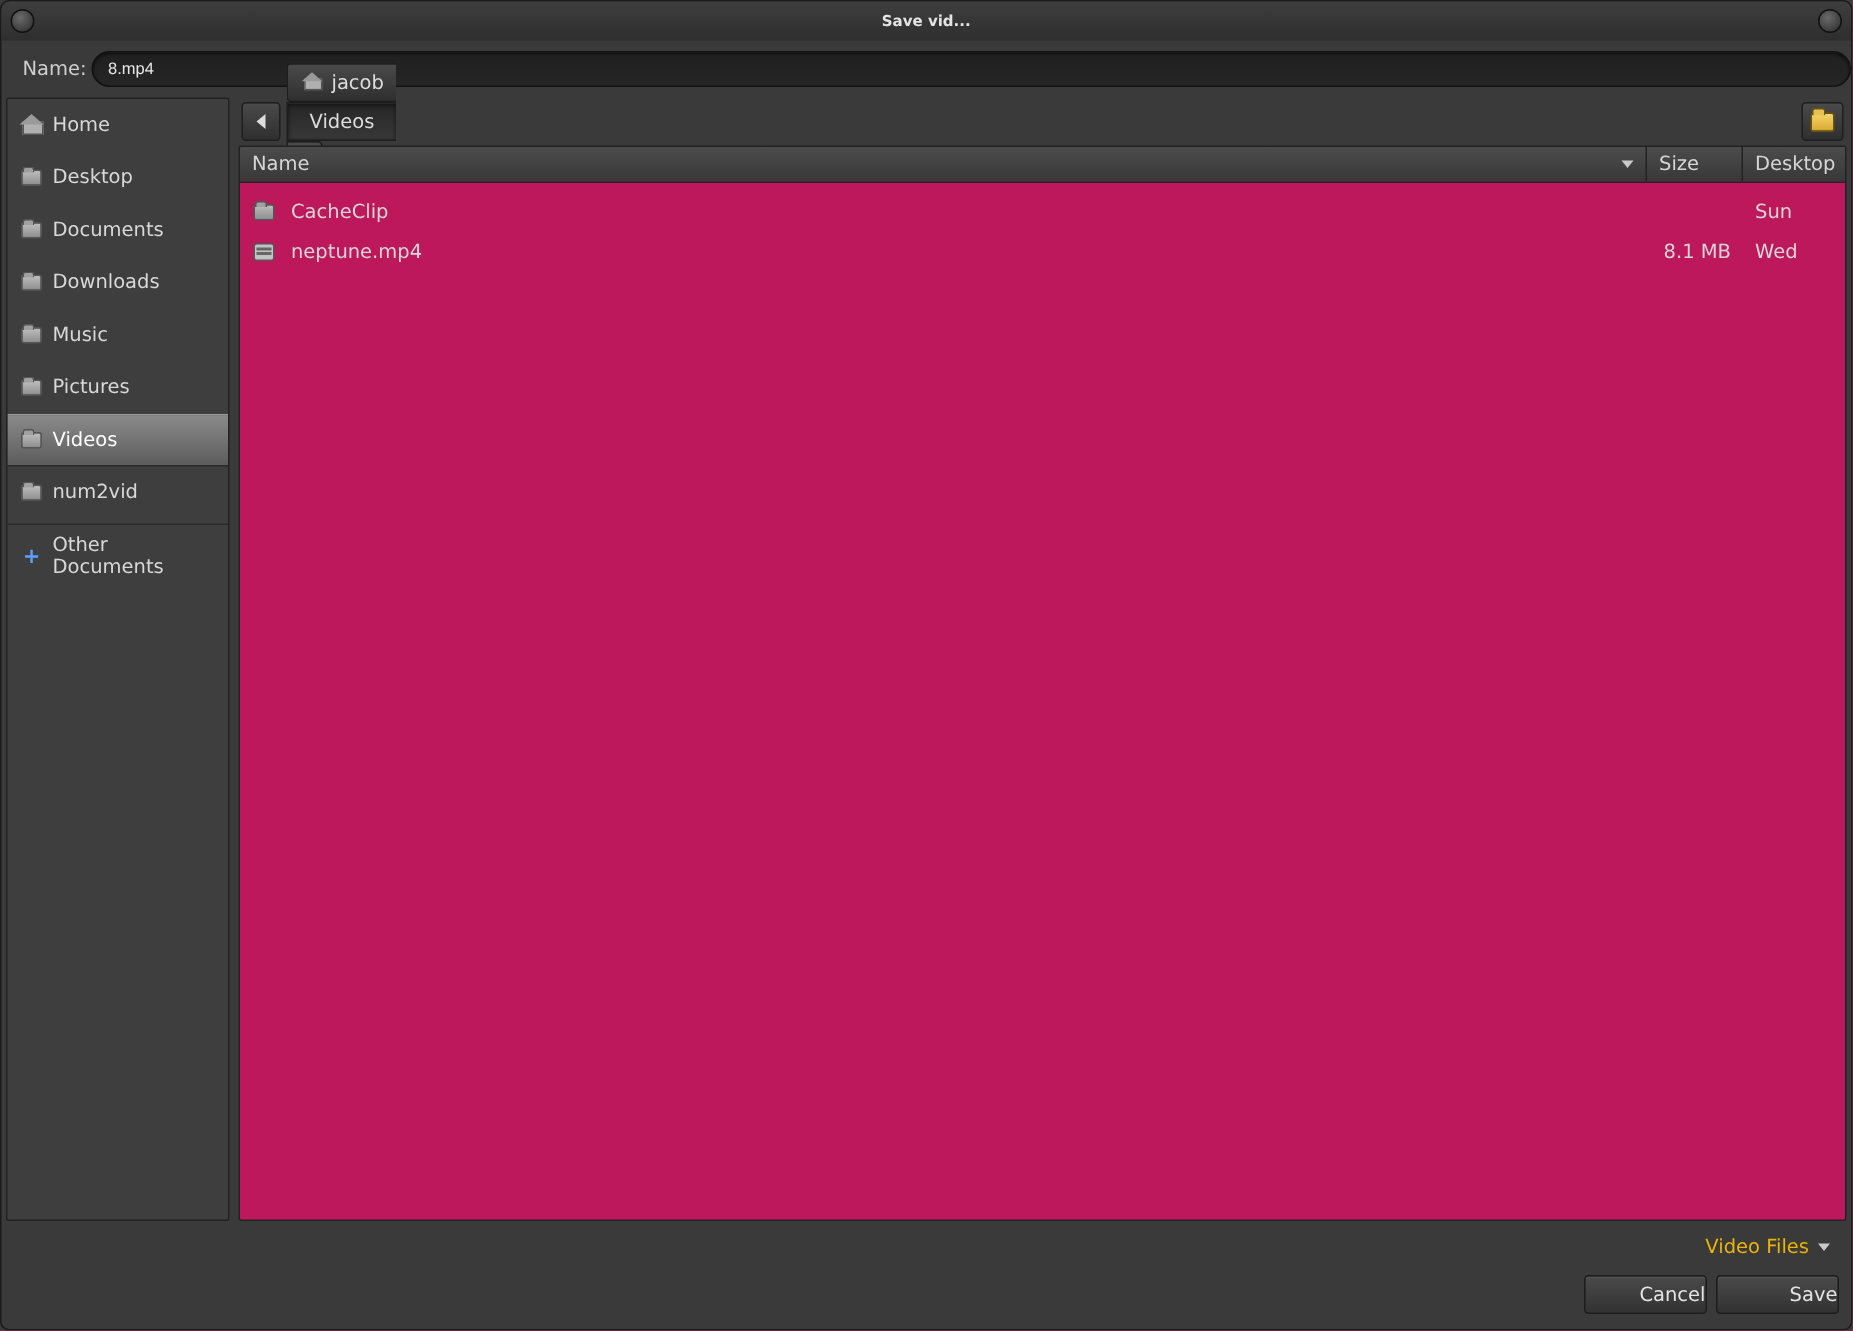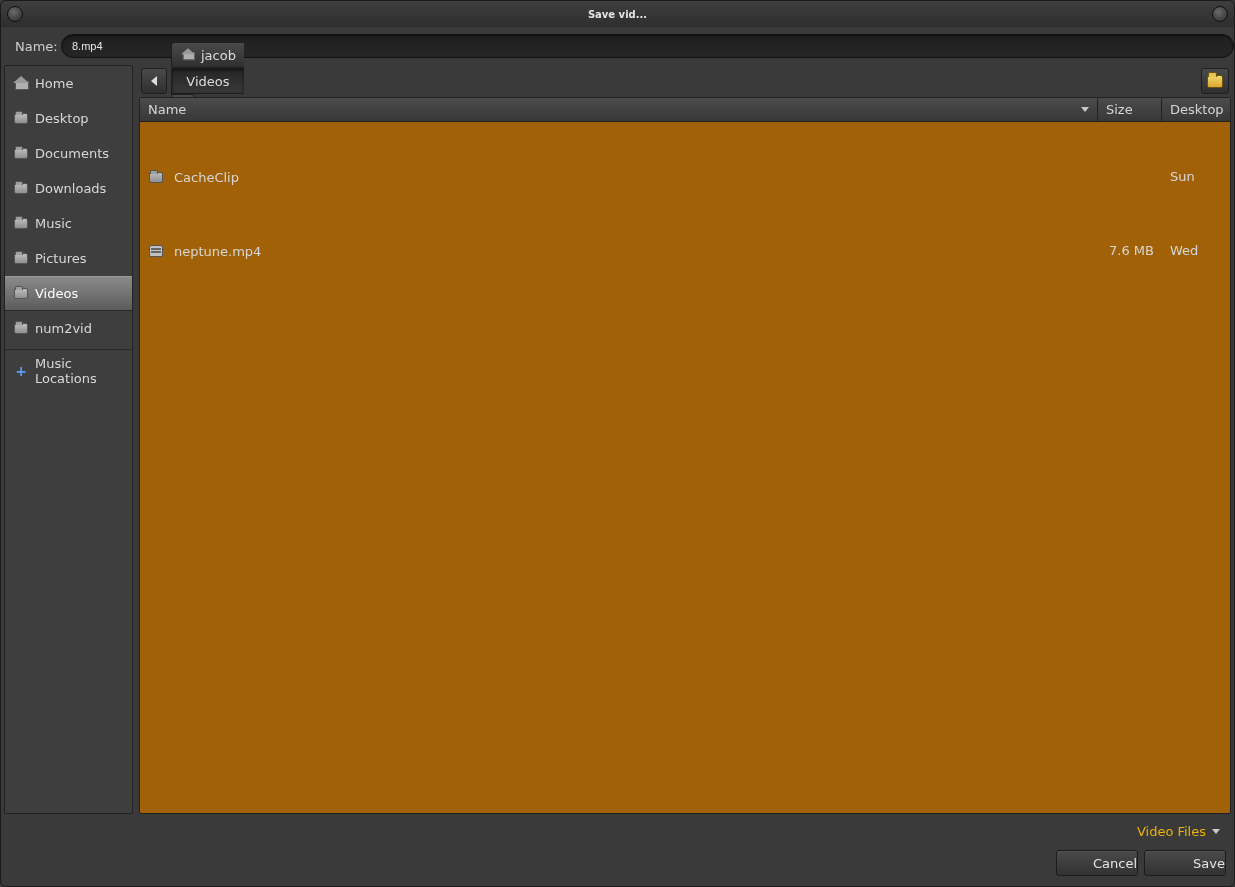--- a/index.html
+++ b/index.html
@@ -51,21 +51,21 @@
   outline: none;
   box-shadow: inset 0 1px 2px rgba(0,0,0,.6);
 }
 
 .body {
   flex: 1; display: flex;
   min-height: 0;
   padding: 0 3px;
 }
 .sidebar {
-  width: 129px;
+  width: 149px;
   background: #3e3e3e;
   border: 1px solid #222;
   border-radius: 2px;
   margin-right: 6px;
   overflow: hidden;
 }
 .side-item {
   height: 35px;
   display: flex; align-items: center;
   padding: 0 8px;
@@ -164,21 +164,21 @@
 }
 .newfolder-glyph::before {
   content: ""; position: absolute; top: -4px; left: 0;
   width: 7px; height: 4px; background: #e8c250;
   border: 1px solid #6b5310; border-bottom: none;
   border-top-left-radius: 2px; border-top-right-radius: 2px;
 }
 
 .filelist {
   flex: 1;
-  background: #a16207;
+  background: #be185d;
   border: 1px solid #222;
   border-radius: 2px;
   display: flex; flex-direction: column;
   overflow: hidden;
 }
 .fl-header {
   height: 24px;
   background: linear-gradient(to bottom, #4b4b4b, #383838);
   display: flex; align-items: stretch;
   border-bottom: 1px solid #222;
@@ -195,21 +195,21 @@
 .fl-col.size { width: 64px; }
 .fl-col.mod  { width: 68px; border-right: none; }
 .sort-ind {
   width: 0; height: 0; position: absolute; right: 8px; top: 9px;
   border-left: 4px solid transparent; border-right: 4px solid transparent;
   border-top: 5px solid #c9c9c9;
 }
 .fl-body { flex: 1; overflow: auto; }
 .fl-row {
   height: 27px;
-  display: flex; align-items: flex-start; margin-top: 47px;
+  display: flex; align-items: flex-end;
 }
 .fl-row .c-name { flex: 1; display: flex; align-items: center; gap: 10px; padding-left: 8px; }
 .fl-row .c-size { width: 64px; padding: 0 8px; text-align: right; color: #d6d6d6; }
 .fl-row .c-mod  { width: 68px; padding: 0 8px; color: #d6d6d6; }
 
 .footer {
   padding: 6px 8px 10px 8px;
   display: flex; flex-direction: column; gap: 8px;
 }
 .filter-row { display: flex; justify-content: flex-end; }
@@ -294,21 +294,21 @@
       </div>
       <div class="side-item">
         <span class="icon">
             <span class="folder-glyph"></span>
           </span>
         <span>num2vid</span>
       </div>
       <div class="side-sep"></div>
       <div class="side-item">
         <span class="icon plus-glyph">+</span>
-        <span>Music Locations</span>
+        <span>Other Documents</span>
       </div>
     </div>
 
     <div class="mainpane">
 
       <div class="pathbar">
         <div class="pb-btn back">
           <span class="arrow-left"></span>
         </div>
         <div class="pb-group">
@@ -355,21 +355,21 @@
             <div class="c-size"></div>
             <div class="c-mod">Sun</div>
           </div>
           <div class="fl-row">
             <div class="c-name">
               <span class="icon">
                   <span class="video-glyph"></span>
                 </span>
               <span>neptune.mp4</span>
             </div>
-            <div class="c-size">7.6 MB</div>
+            <div class="c-size">8.1 MB</div>
             <div class="c-mod">Wed</div>
           </div>
         </div>
       </div>
 
     </div>
   </div>
 
   <div class="footer">
     <div class="filter-row">

